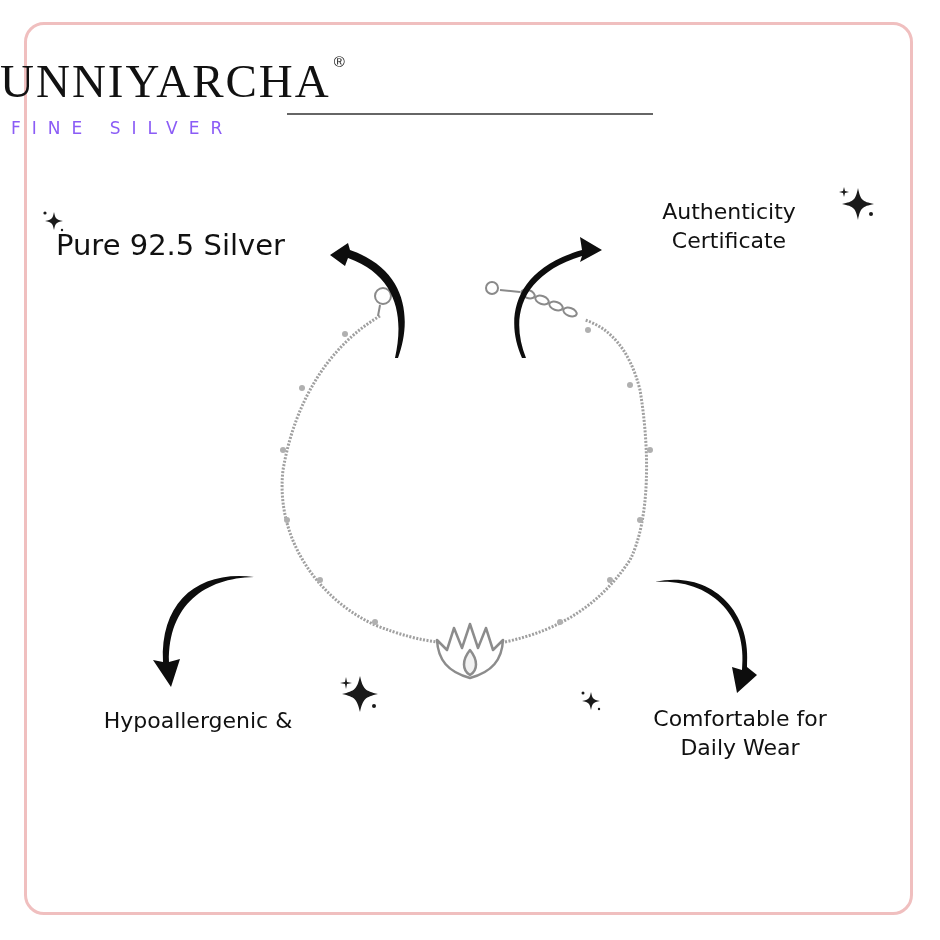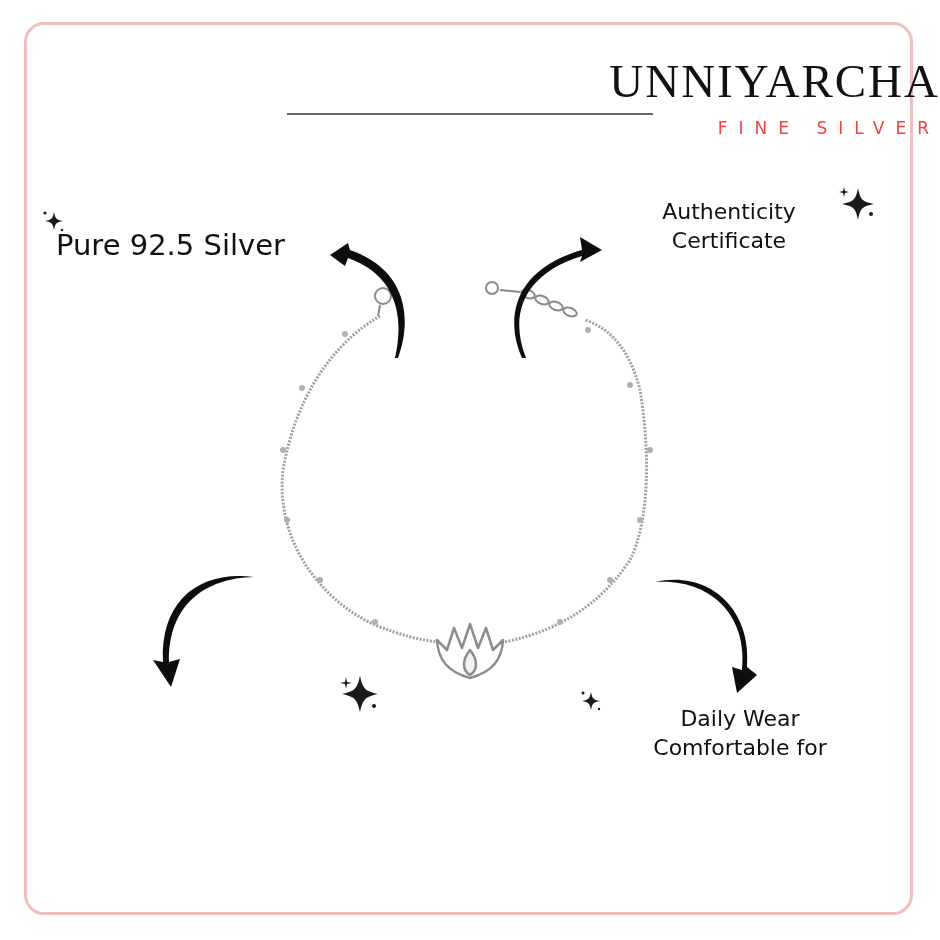--- a/index.html
+++ b/index.html
@@ -1,22 +1,22 @@
 <!DOCTYPE html>
 <html><head>
   <meta charset="utf-8">
   <style>
     html, body { margin: 0; padding: 0; background: #ffffff; }
     body { width: 940px; height: 940px; position: relative; overflow: hidden; font-family: "Liberation Sans", "DejaVu Sans", sans-serif; color: #111; }
     .frame { position: absolute; left: 24px; top: 22px; width: 889px; height: 893px; border: 3px solid #f0bfbf; border-radius: 20px; box-sizing: border-box; }
-    .logo { position: absolute; left: 0; top: 58px; width: 940px; text-align: right; }
+    .logo { position: absolute; left: 0; top: 58px; width: 940px; text-align: left; }
     .logo-main { display: inline-block; position: relative; font-family: "Liberation Serif", "DejaVu Serif", serif; font-size: 47px; letter-spacing: 2px; color: #111; line-height: 1; padding-bottom: 4px; }
     .logo-reg { position: absolute; right: -16px; top: -4px; font-family: "Liberation Sans", sans-serif; font-size: 15px; }
     .logo-rule { width: 366px; height: 2px; background: #666; margin: 4px auto 0; }
-    .logo-sub { font-family: "DejaVu Sans", sans-serif; font-size: 17px; letter-spacing: 11px; margin-top: 3px; padding-left: 11px; color: #ef4444; }
+    .logo-sub { font-family: "DejaVu Sans", sans-serif; font-size: 17px; letter-spacing: 11px; margin-top: 3px; padding-left: 11px; color: #8b5cf6; }
     .feat { position: absolute; font-family: "DejaVu Sans", sans-serif; font-size: 22px; line-height: 1.3; color: #111; text-align: center; white-space: nowrap; }
     .feat span { display: block; }
     .f1 { left: 56px; top: 227px; text-align: center; font-size: 29px; }
     .f2 { left: 615px; top: 198px; width: 228px; }
     .f3 { left: 50px; top: 707px; width: 296px; }
     .f4 { left: 600px; top: 705px; width: 280px; }
     svg.layer { position: absolute; left: 0; top: 0; }
   </style>
 </head>
 <body>
@@ -108,17 +108,18 @@
 </svg>
 
 <div class="feat f1">
   <span>Pure 92.5 Silver</span>
 </div>
 <div class="feat f2">
   <span>Authenticity</span>
   <span>Certificate</span>
 </div>
 <div class="feat f3">
+  <span>Hypoallergenic &amp;</span>
 </div>
 <div class="feat f4">
+  <span>Comfortable for</span>
   <span>Daily Wear</span>
-  <span>Comfortable for</span>
 </div>
 
 </body></html>

